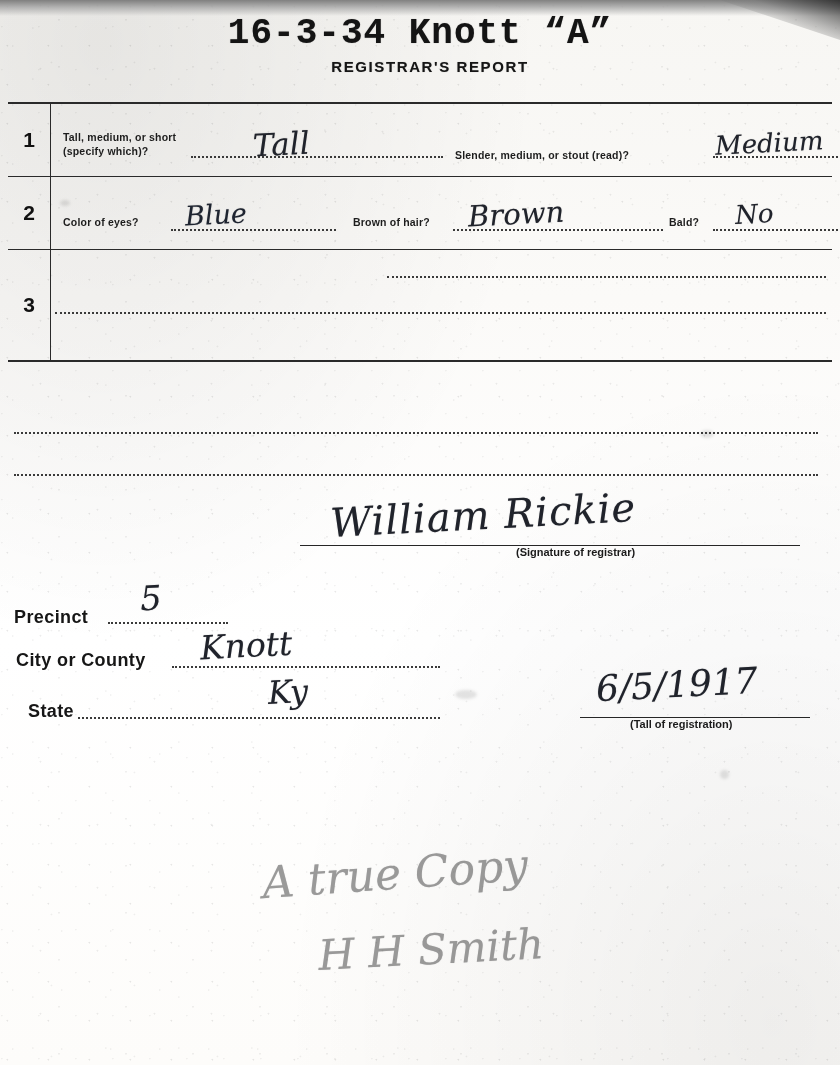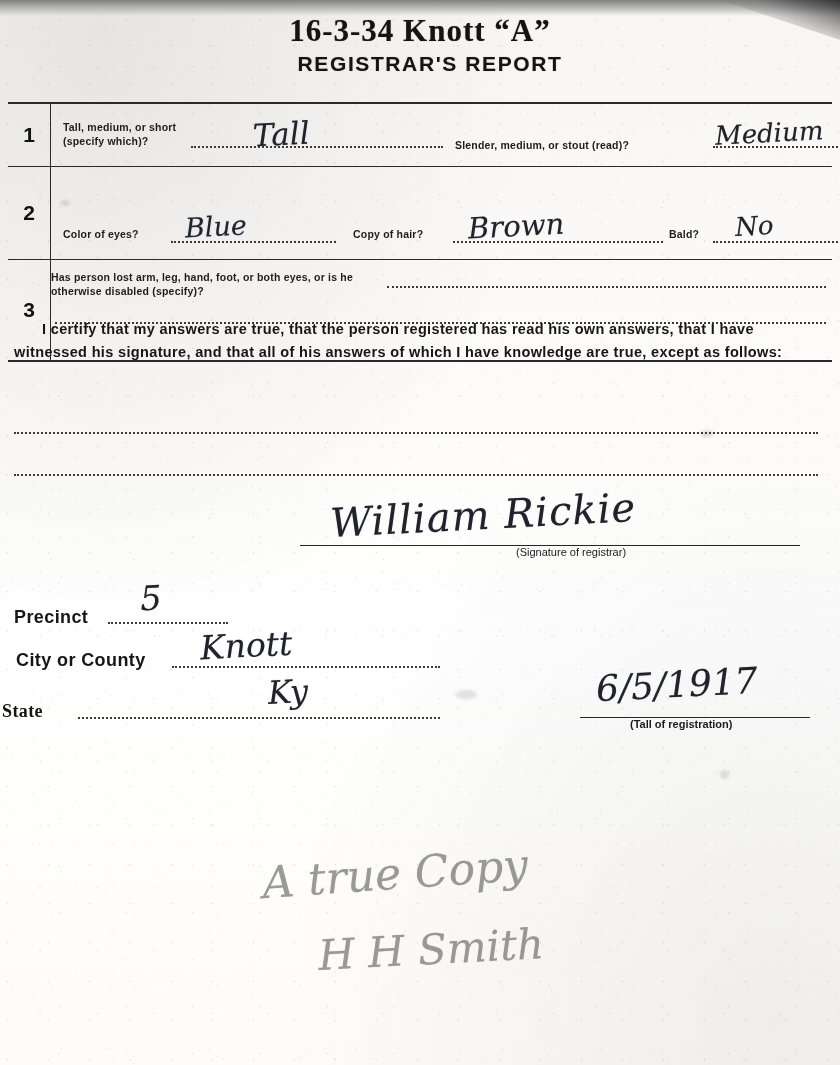--- a/index.html
+++ b/index.html
@@ -56,30 +56,30 @@
     clip-path: polygon(100% 0, 100% 100%, 0 0);
   }
 
   
   .header {
     position: absolute;
     left: 0; top: 14px; width: 840px;
     text-align: center;
   }
   .header-title {
-    font-family: Liberation Serif, serif;
-    font-size: 31px;
+    font-family: Liberation Mono, monospace;
+    font-size: 36px;
     font-weight: bold;
     letter-spacing: 1px;
     color: #141414;
     line-height: 1.1;
     text-shadow: 0 0 1px rgba(0,0,0,.35);
   }
   .header-sub {
-    font-size: 21px;
+    font-size: 15px;
     font-weight: bold;
     letter-spacing: 1.6px;
     margin-top: 4px;
     color: #151515;
     text-shadow: 0 0 1px rgba(0,0,0,.3);
     padding-left: 20px;
   }
 
   
   .form-box {
@@ -103,21 +103,21 @@
     display: flex;
     align-items: center;
     justify-content: center;
     font-size: 21px;
     font-weight: bold;
     color: #111;
   }
   .row-body {
     flex: 1;
     position: relative;
-    padding: 12px 6px 6px 12px;
+    padding: 22px 6px 6px 12px;
     min-height: 44px;
   }
   .lbl {
     font-size: 10.5px;
     font-weight: bold;
     letter-spacing: .2px;
     color: #1d1d1d;
     line-height: 1.35;
   }
 
@@ -137,21 +137,21 @@
   
   .r1-line { position: relative; height: 44px; }
   .lbl-1 { position: absolute; left: 0; top: 4px; width: 120px; }
   .dots-1a { position: absolute; left: 128px; top: 30px; width: 252px; border-bottom: 2px dotted #3a3a3a; }
   .lbl-1b { position: absolute; left: 392px; top: 22px; }
   .dots-1b { position: absolute; left: 650px; top: 30px; width: 140px; border-bottom: 2px dotted #3a3a3a; }
   .h-tall { position: absolute; left: 190px; top: 0px; font-size: 31px; }
   .h-medium1 { position: absolute; left: 652px; top: 2px; font-size: 26px; }
 
   
-  .r2-line { position: relative; height: 42px; margin-top: 32px; }
+  .r2-line { position: relative; height: 42px; }
   .lbl-2a { position: absolute; left: 0; top: 16px; }
   .dots-2a { position: absolute; left: 108px; top: 30px; width: 165px; border-bottom: 2px dotted #3a3a3a; }
   .lbl-2b { position: absolute; left: 290px; top: 16px; }
   .dots-2b { position: absolute; left: 390px; top: 30px; width: 210px; border-bottom: 2px dotted #3a3a3a; }
   .lbl-2c { position: absolute; left: 606px; top: 16px; }
   .dots-2c { position: absolute; left: 650px; top: 30px; width: 140px; border-bottom: 2px dotted #3a3a3a; }
   .h-eyes { position: absolute; left: 122px; top: 0px; font-size: 27px; }
   .h-hair { position: absolute; left: 405px; top: -2px; font-size: 29px; }
   .h-bald { position: absolute; left: 672px; top: 0px; font-size: 26px; }
 
@@ -177,36 +177,36 @@
   
   .blank-line { position: absolute; left: 14px; width: 804px; border-bottom: 2px dotted #3a3a3a; }
   .bl1 { top: 432px; }
   .bl2 { top: 474px; }
   .sig-rule { position: absolute; left: 300px; top: 545px; width: 500px; border-bottom: 1.6px solid #262626; }
 
   .sig-caption {
     position: absolute;
     left: 470px; top: 546px;
     font-size: 11px;
-    font-weight: normal;
+    font-weight: bold;
     color: #1b1b1b;
     padding-left: 46px;
   }
   .h-signature {
     position: absolute;
     left: 330px; top: 492px;
     font-size: 40px;
     letter-spacing: 1px;
   }
 
   
   .field { position: absolute; font-size: 18px; font-weight: bold; letter-spacing: .4px; color: #161616; }
   .f-precinct { left: 14px; top: 607px; }
   .f-city { left: 16px; top: 650px; }
-  .f-state { left: 2px; top: 701px; font-family: Liberation Serif, serif; }
+  .f-state { left: 28px; top: 701px; }
 
   .fl { position: absolute; border-bottom: 2px dotted #3a3a3a; }
   .fl-precinct { left: 108px; top: 622px; width: 120px; }
   .fl-city { left: 172px; top: 666px; width: 268px; }
   .fl-state { left: 78px; top: 717px; width: 362px; }
   .fl-date { left: 580px; top: 717px; width: 230px; border-bottom: 1.6px solid #262626; }
 
   .h-precinct { position: absolute; left: 140px; top: 578px; font-size: 34px; }
   .h-city { position: absolute; left: 200px; top: 626px; font-size: 33px; }
   .h-state { position: absolute; left: 268px; top: 673px; font-size: 32px; }
@@ -279,45 +279,41 @@
         </div>
       </div>
     </div>
 
     <div class="row">
       <div class="num-cell">2</div>
       <div class="row-body">
         <div class="r2-line">
           <div class="lbl lbl-2a">Color of eyes?</div>
           <div class="dots-2a"></div>
-          <div class="lbl lbl-2b">Copy of hair?</div>
+          <div class="lbl lbl-2b">Brown of hair?</div>
           <div class="dots-2b"></div>
           <div class="lbl lbl-2c">Bald?</div>
           <div class="dots-2c"></div>
           <div class="hand blue h-eyes">Blue</div>
           <div class="hand h-hair">Brown</div>
           <div class="hand h-bald">No</div>
         </div>
       </div>
     </div>
 
     <div class="row">
       <div class="num-cell">3</div>
       <div class="row-body r3">
-        <div class="lbl lbl-3">Has person lost arm, leg, hand, foot, or both eyes, or is he otherwise disabled (specify)?</div>
         <div class="dots-3a"></div>
         <div class="dots-3b"></div>
         <div class="hand h-q3"></div>
       </div>
     </div>
   </div>
 
-  <div class="certify">
-    <span class="indent"></span><span>I certify that my answers are true, that the person registered has read his own answers, that I have witnessed his signature, and that all of his answers of which I have knowledge are true, except as follows:</span>
-  </div>
 
   <div class="blank-line bl1"></div>
   <div class="blank-line bl2"></div>
 
   <div class="hand h-signature">William Rickie</div>
   <div class="sig-rule"></div>
   <div class="sig-caption">(Signature of registrar)</div>
 
   <div class="field f-precinct">Precinct</div>
   <div class="fl fl-precinct"></div>

